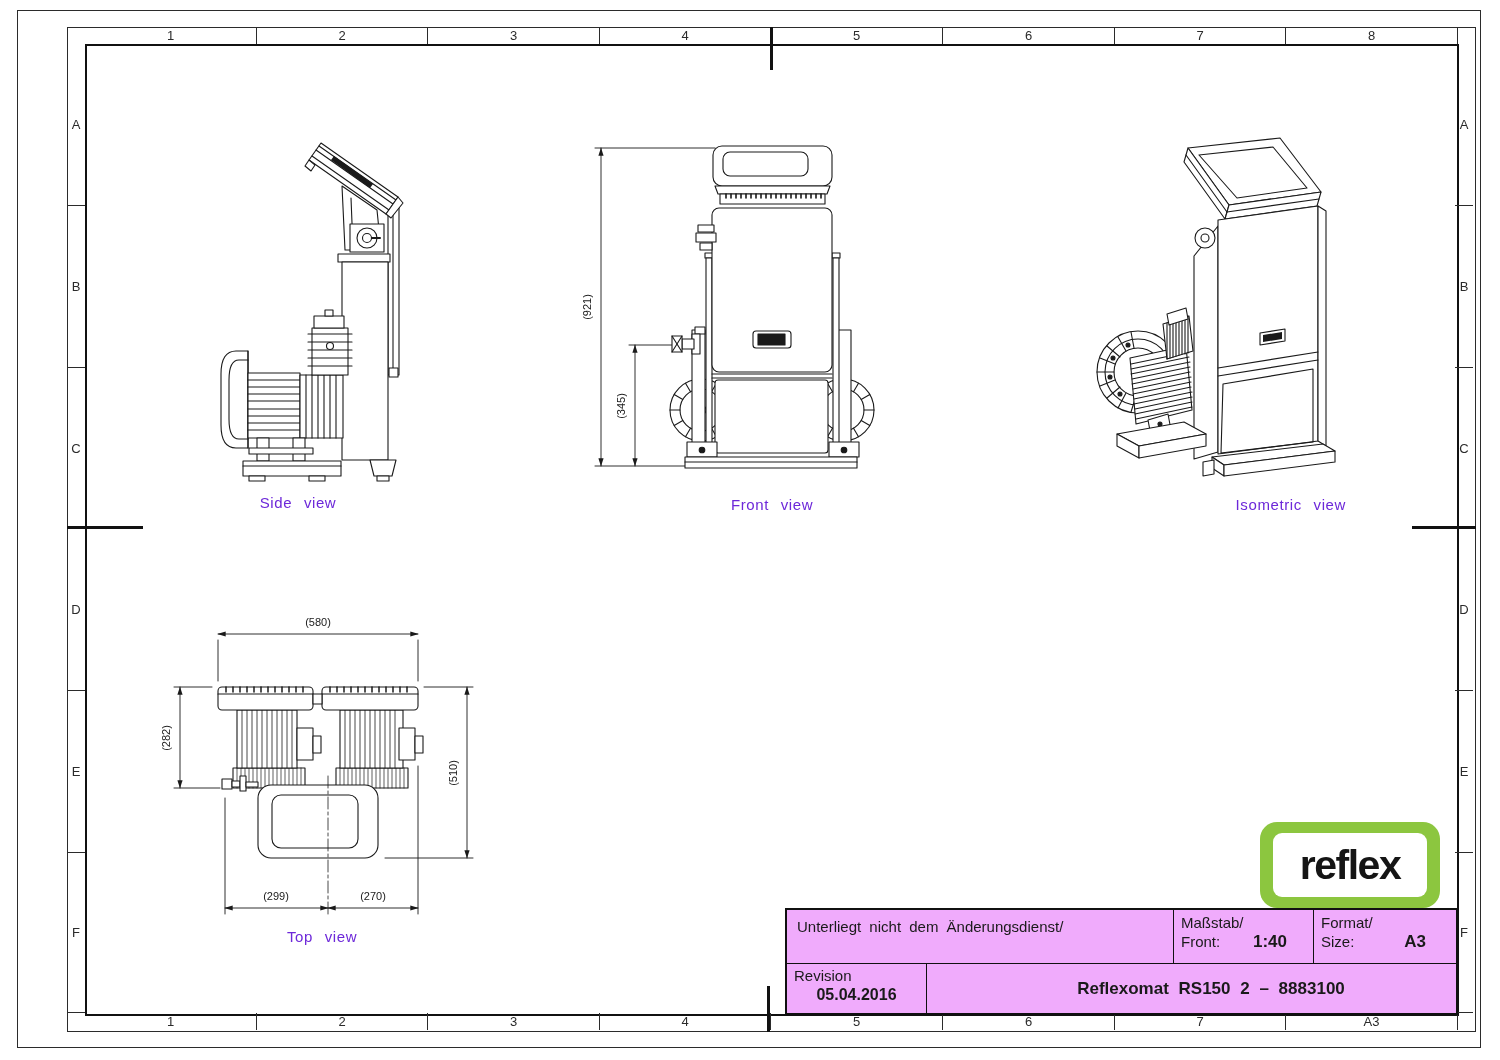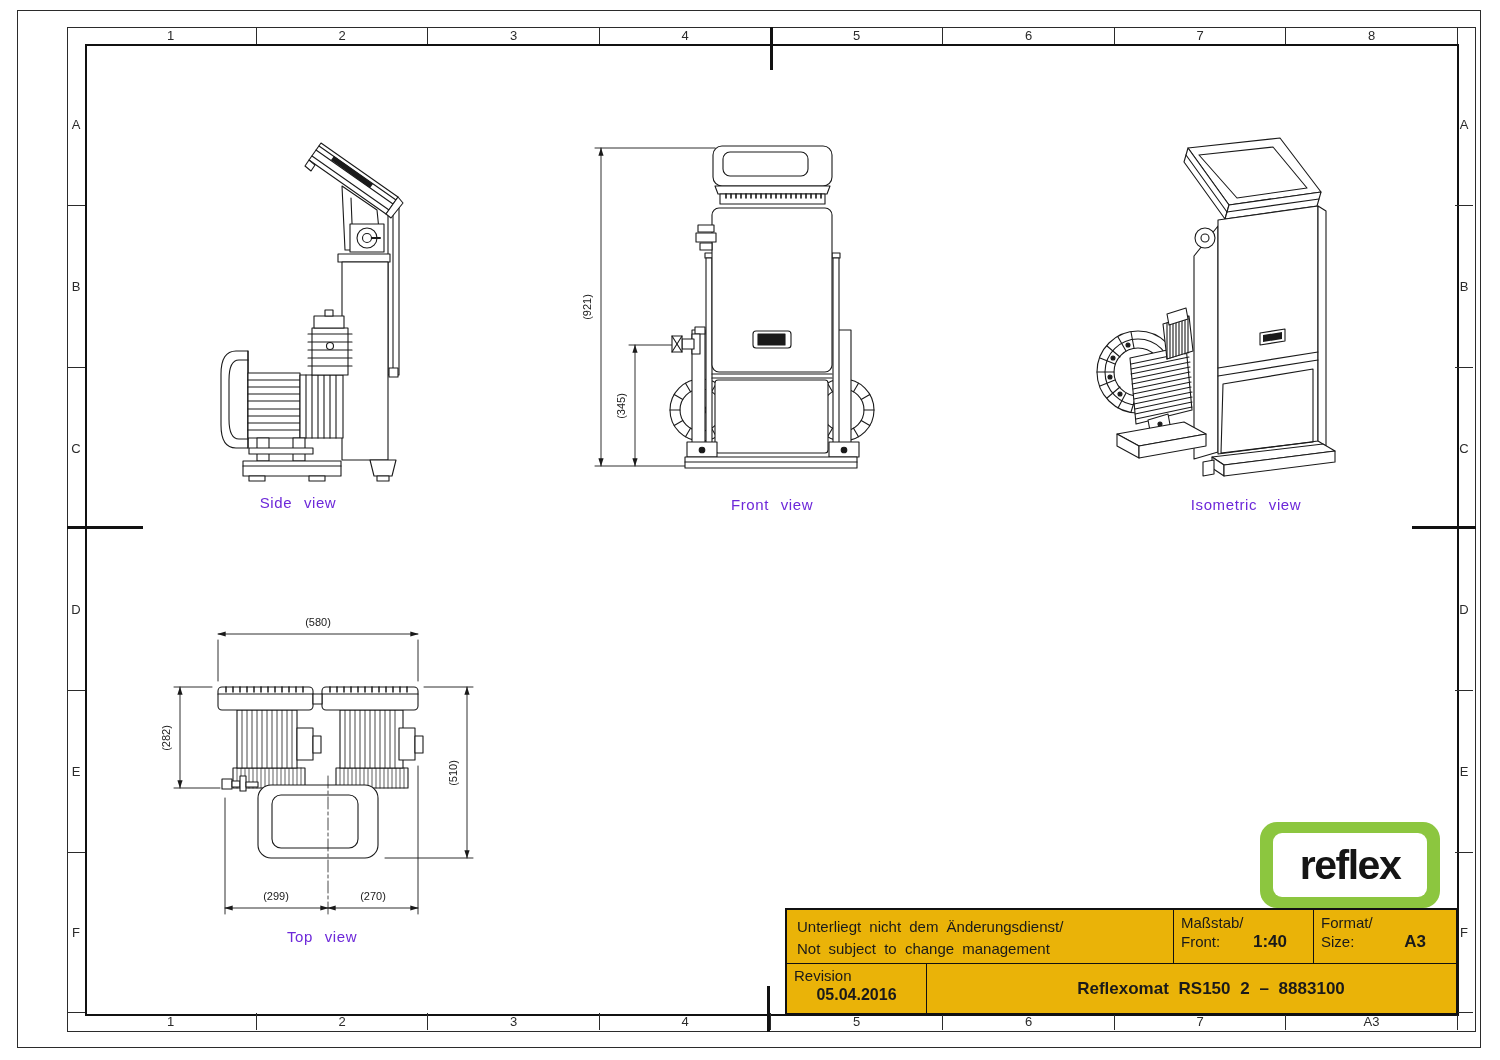--- a/index.html
+++ b/index.html
@@ -12,21 +12,21 @@
   .gcell{position:absolute;display:flex;align-items:center;justify-content:center;
          font-size:13px;color:#2b2b2b;box-sizing:border-box;}
   .gcell.h{height:17px;border-right:1.5px solid #2b2b2b;}
   .gcell.v{width:18px;border-bottom:1.5px solid #2b2b2b;}
   .fold{background:#111;}
   .viewlabel{position:absolute;font-size:15px;letter-spacing:.6px;word-spacing:7px;
              color:#6d28d9;text-align:center;}
   svg text{font-family:"Liberation Sans",sans-serif;font-size:11px;fill:#1a1a1a;}
   
   .tblock{left:785px;top:908px;width:673px;height:107px;border:2px solid #111;
-          box-sizing:border-box;background:#eab308;}
+          box-sizing:border-box;background:#f0abfc;}
   .tcell{position:absolute;box-sizing:border-box;}
   .tsmall{font-size:15px;line-height:1.25;}
   .tbig{font-size:17px;font-weight:700;}
   .logo{left:1260px;top:822px;width:180px;height:86px;background:#8CC63F;border-radius:17px;}
   .logo-inner{position:absolute;left:13px;top:11px;right:13px;bottom:11px;background:#fff;
               border-radius:9px;display:flex;align-items:center;justify-content:center;}
   .logo-text{font-size:41px;font-weight:700;letter-spacing:-1.5px;color:#151515;}
 </style>
 </head>
 <body>
@@ -354,21 +354,21 @@
         <polygon points="45,326 112,314 134,326 67,338" fill="#fff"></polygon>
         <polygon points="45,326 67,338 67,350 45,338" fill="#fff"></polygon>
         <polygon points="67,338 134,326 134,338 67,350" fill="#fff"></polygon>
         <polygon points="140,349 251,336 263,343 152,357" fill="#fff"></polygon>
         <polygon points="140,349 152,357 152,368 140,360" fill="#fff"></polygon>
         <polygon points="152,357 263,343 263,354 152,368" fill="#fff"></polygon>
         <polygon points="131,354 142,352 142,366 131,368" fill="#fff"></polygon>
       </g>
     </g>
   </svg>
-  <div class="viewlabel" style="left:1146px;top:496px;width:200px;">Isometric view</div>
+  <div class="viewlabel" style="left:1146px;top:496px;width:200px;text-align:right;">Isometric view</div>
 
   <svg class="abs" style="left:150px;top:608px;" width="340" height="330" viewBox="0 0 340 330">
     <defs>
       <marker id="tvA" viewBox="0 0 10 10" refX="9.5" refY="5" markerWidth="9" markerHeight="9" orient="auto-start-reverse">
           <path d="M0,1.8 L10,5 L0,8.2 Z" fill="#1a1a1a"></path>
         </marker>
     </defs>
     <g fill="none" stroke="#1a1a1a" stroke-width="1.1" stroke-linejoin="round" stroke-linecap="round">
       <g stroke-width="0.9">
         <line x1="68" y1="32" x2="68" y2="73"></line>
@@ -521,21 +521,20 @@
   <div class="abs logo">
     <div class="logo-inner">
       <span class="logo-text">reflex</span>
     </div>
   </div>
 
   <div class="abs tblock">
     <div class="tcell" style="left:0;top:0;width:387px;height:53px;border-right:1.5px solid #111;padding:6px 10px;">
       <div class="tsmall" style="font-size:15px;line-height:1.45;word-spacing:4px;">
         <div>Unterliegt nicht dem Änderungsdienst/</div>
-        <div>Not subject to change management</div>
       </div>
     </div>
     <div class="tcell" style="left:387px;top:0;width:140px;height:53px;border-right:1.5px solid #111;padding:4px 7px;">
       <div class="tsmall">Maßstab/</div>
       <div class="tsmall">Front:</div>
       <div class="tbig" style="position:absolute;right:26px;top:22px;">1:40</div>
     </div>
     <div class="tcell" style="left:527px;top:0;width:142px;height:53px;padding:4px 7px;">
       <div class="tsmall">Format/</div>
       <div class="tsmall">Size:</div>

